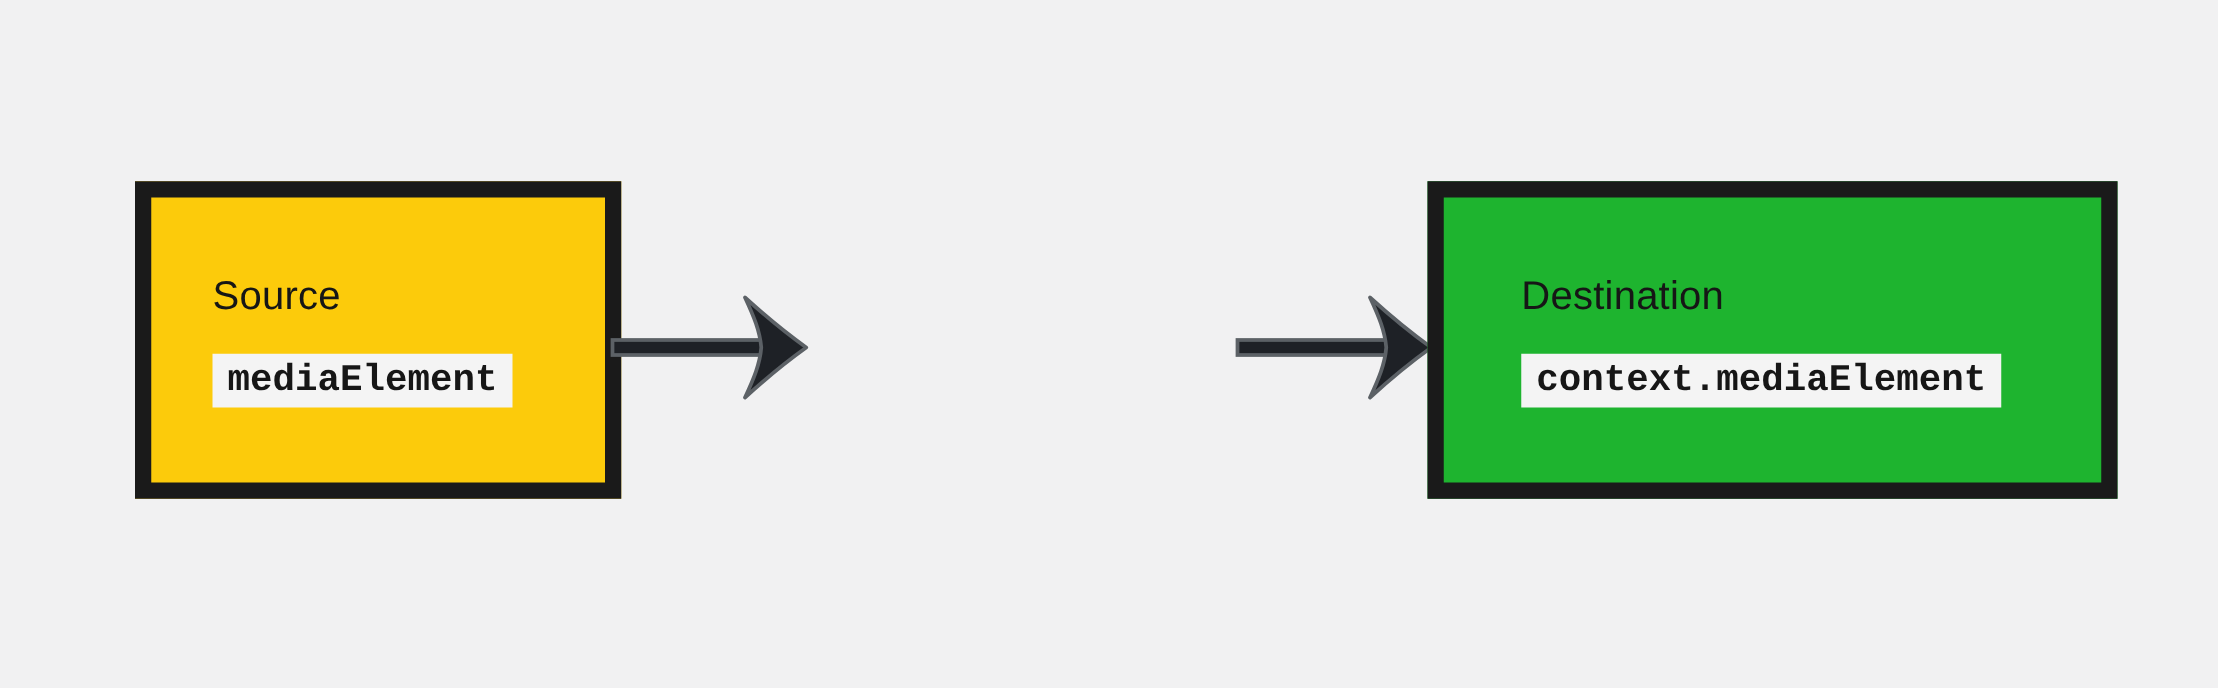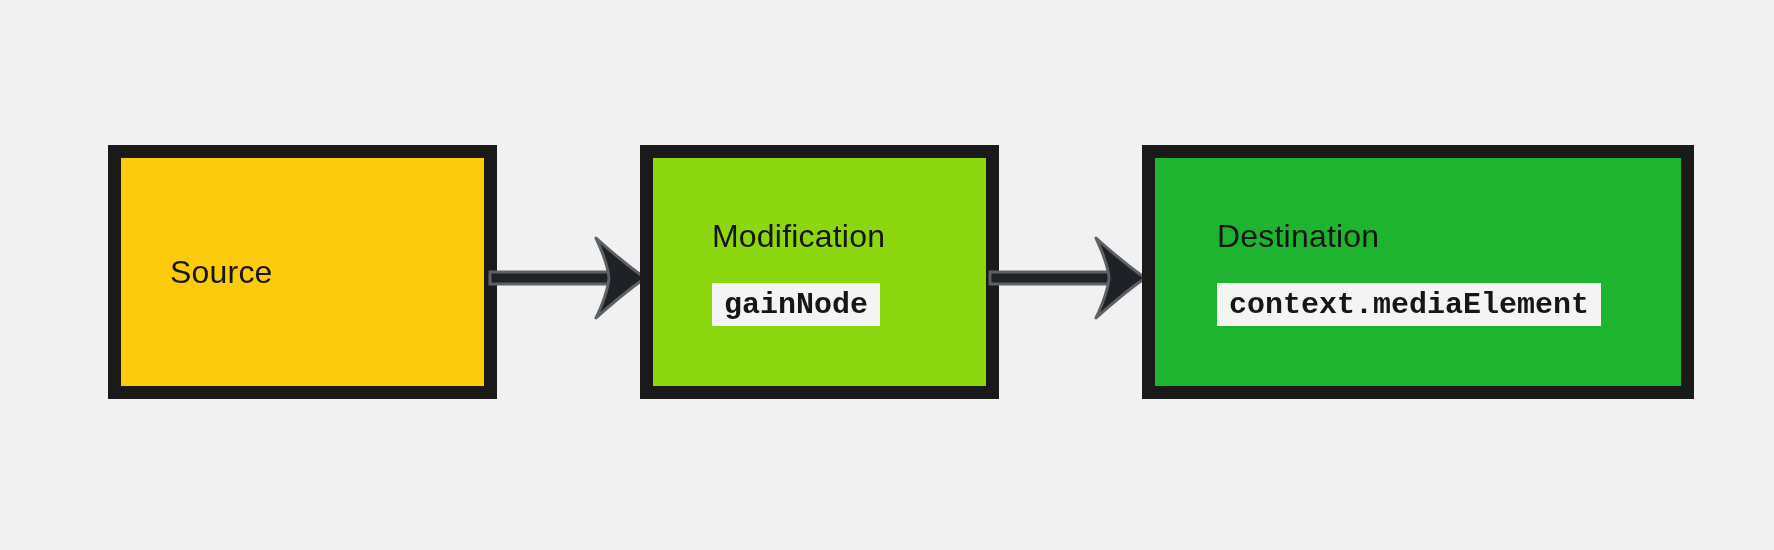--- a/index.html
+++ b/index.html
@@ -59,31 +59,28 @@
   .arrow-1 { left: 488px; }
   .arrow-2 { left: 988px; }
 </style>
 </head>
 <body style="background: rgb(241, 241, 242);">
 
 <div class="canvas">
 
   <div class="node node-source" style="background-color: rgb(252, 203, 11);">
     <div class="node-label">Source</div>
+    <div class="node-code">mediaElement</div>
   </div>
 
   <svg class="arrow arrow-1" viewBox="0 0 160 84" aria-hidden="true">
     <rect x="2" y="36" width="120" height="12" stroke="#5c6166" stroke-width="3" style="fill: rgb(30, 33, 38);"></rect>
     <path d="M 157 42 C 143 32, 130 22, 108 2 C 115 17, 120 29, 121 42 C 120 55, 115 67, 108 82 C 130 62, 143 52, 157 42 Z" stroke="#5c6166" stroke-width="3" stroke-linejoin="round" style="fill: rgb(30, 33, 38);"></path>
   </svg>
 
-  <div class="node node-modification" style="background-color: rgb(140, 215, 15);">
-    <div class="node-label">Modification</div>
-    <div class="node-code">gainNode</div>
-  </div>
 
   <svg class="arrow arrow-2" viewBox="0 0 160 84" aria-hidden="true">
     <rect x="2" y="36" width="120" height="12" stroke="#5c6166" stroke-width="3" style="fill: rgb(30, 33, 38);"></rect>
     <path d="M 157 42 C 143 32, 130 22, 108 2 C 115 17, 120 29, 121 42 C 120 55, 115 67, 108 82 C 130 62, 143 52, 157 42 Z" stroke="#5c6166" stroke-width="3" stroke-linejoin="round" style="fill: rgb(30, 33, 38);"></path>
   </svg>
 
   <div class="node node-destination" style="background-color: rgb(30, 180, 47);">
     <div class="node-label">Destination</div>
     <div class="node-code">context.mediaElement</div>
   </div>

